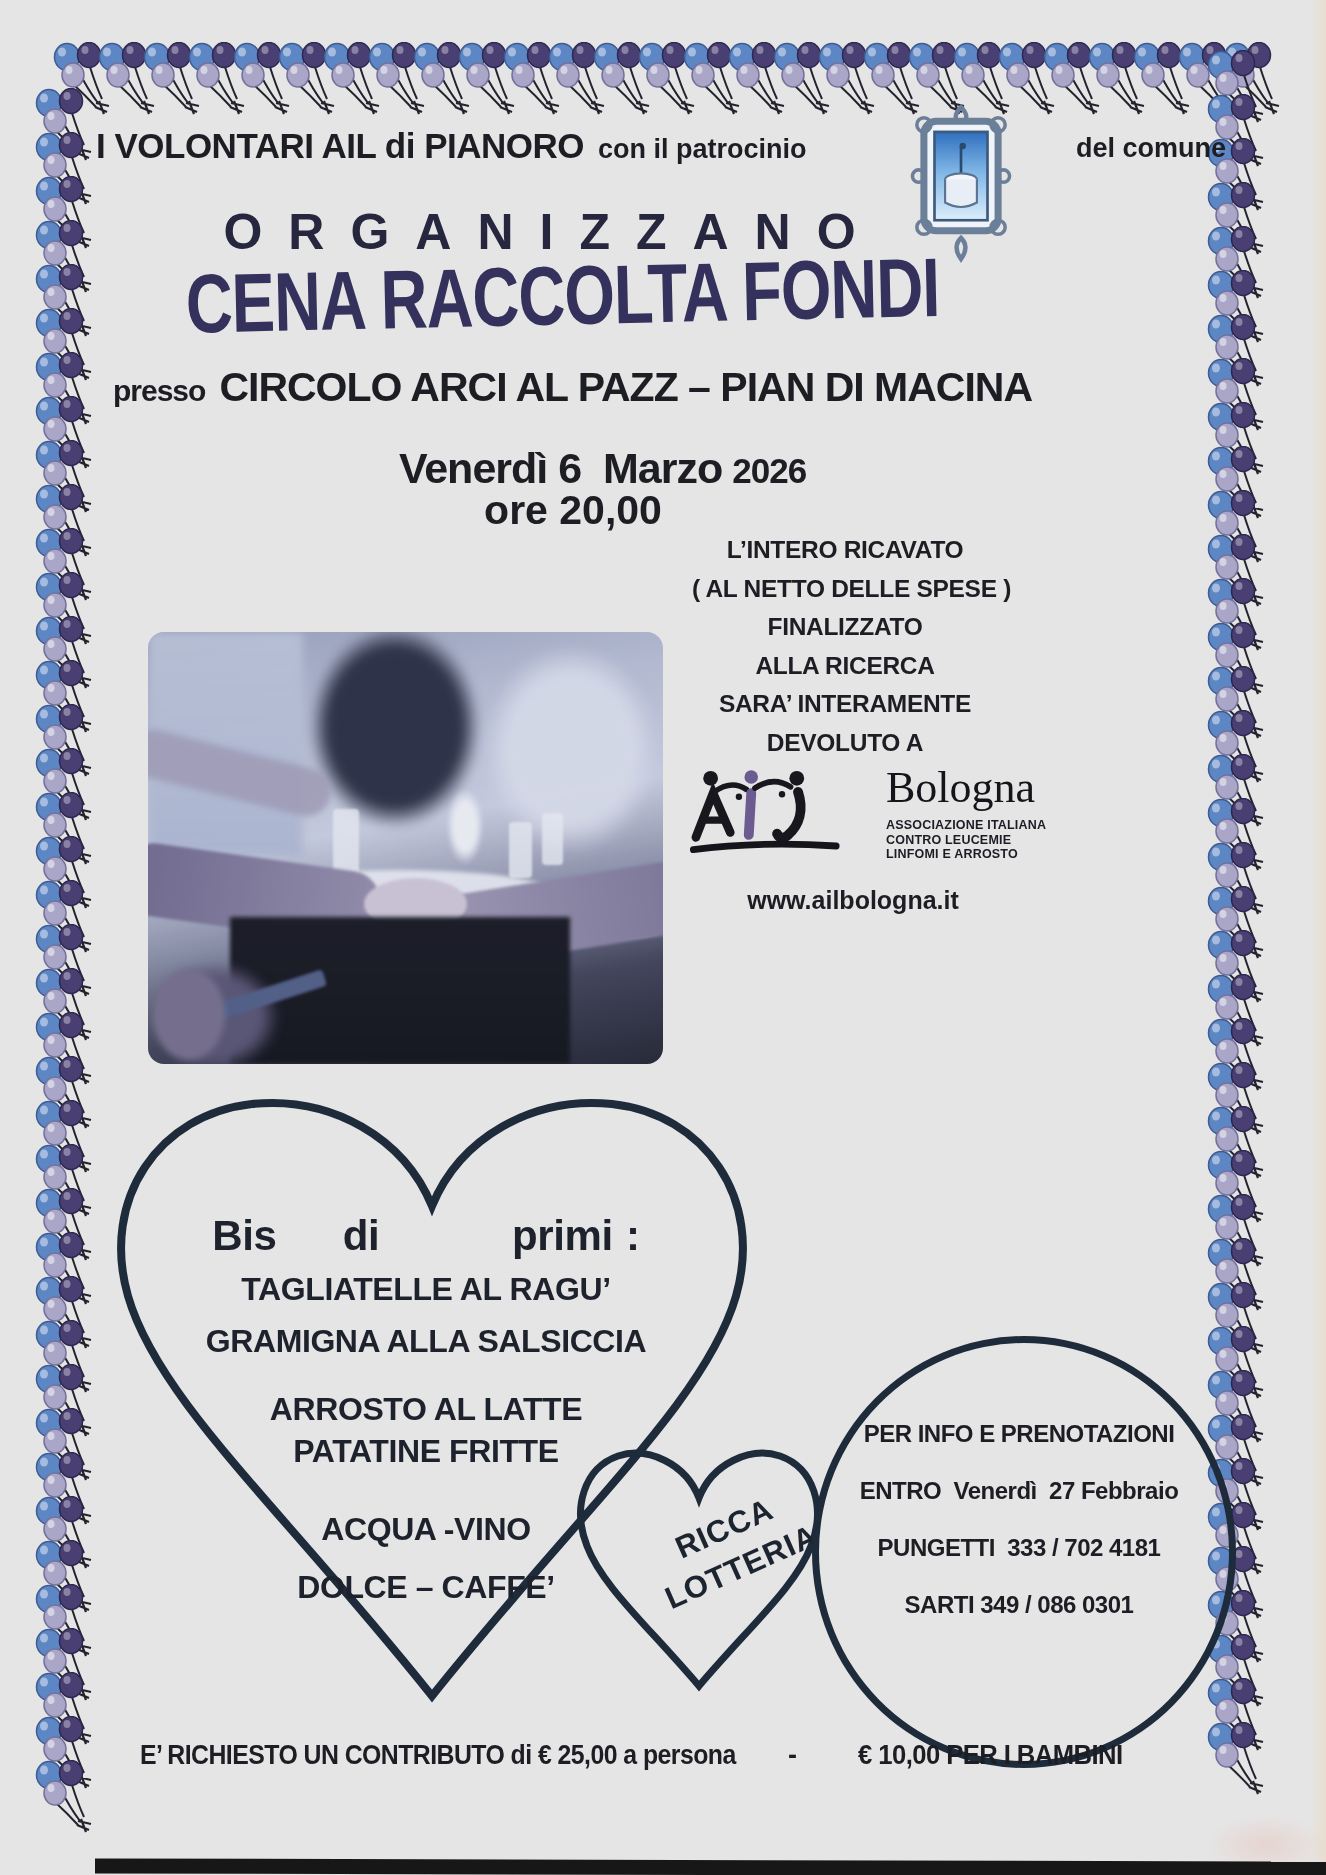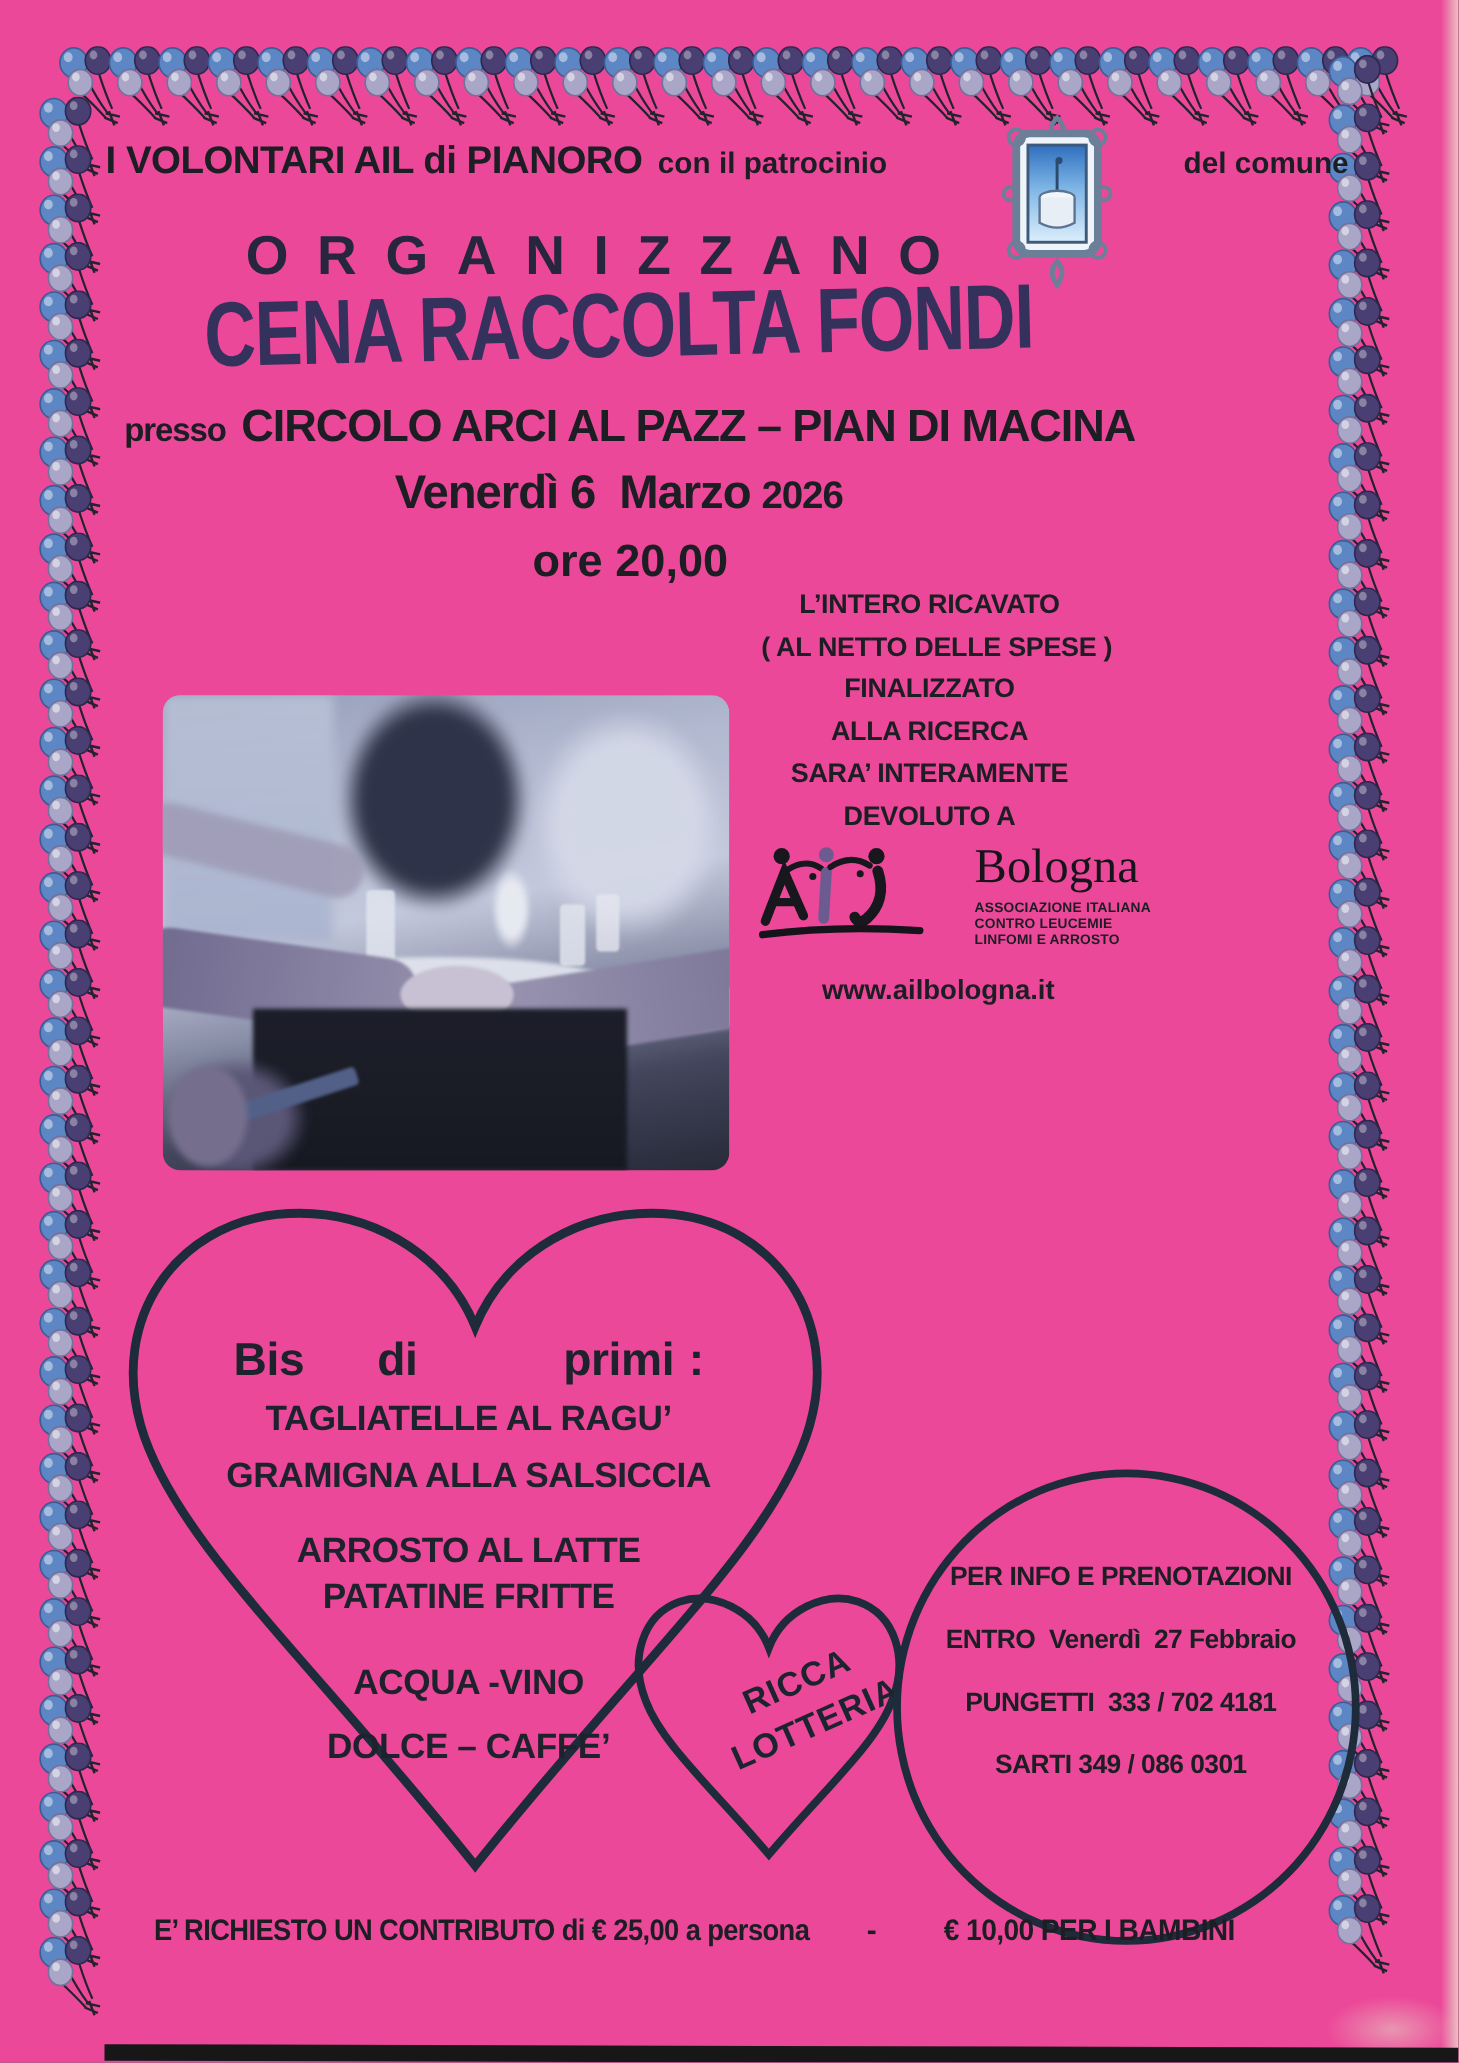--- a/index.html
+++ b/index.html
@@ -1,19 +1,19 @@
 <!DOCTYPE html>
 <html style="--ink: #1d1d24; --title: #34315c; --outline: #1e2b3b; --balloon-blue: #5d86c5; --balloon-purple: #4a3f72; --balloon-lavender: #a9a6c8; --ail-purple: #6b5b90;"><head>
 <meta charset="utf-8">
 <style>
   html,body{margin:0;padding:0;}
   body{background:#777;}
   .page{
     position:relative; width:1326px; height:1875px; margin:0 auto;
-    background:#ec4899; overflow:hidden;
+    background:#e5e5e5; overflow:hidden;
     font-family:"Liberation Sans", sans-serif;
     color:var(--ink,#1d1d24);
   }
   .abs{position:absolute;}
   .ctr{text-align:center;}
   .nw{white-space:nowrap;}
   .pre{white-space:pre;}
 
   
   .scan-right{right:0;top:0;width:16px;height:100%;background:linear-gradient(90deg,rgba(233,221,205,0),#e9dccb);opacity:.85;}
@@ -33,21 +33,21 @@
 
   .organize{left:0;top:203px;width:1105px;font-size:50px;font-weight:700;letter-spacing:26px;color:#26263e;}
   .main-title{
     left:0;top:258px;width:1125px;font-size:65px;font-weight:700;letter-spacing:-1px;
     color:var(--title,#34315c);
     transform:rotate(-1.3deg) scaleY(1.28);transform-origin:50% 50%;
   }
   .venue-line{left:0;top:364px;width:1145px;letter-spacing:-1px;}
   .venue-prefix{font-size:30px;font-weight:700;margin-right:14px;}
   .venue-name{font-size:41px;font-weight:700;}
-  .date-line{left:0;top:424px;width:1125px;letter-spacing:-1px;}
+  .date-line{left:0;top:444px;width:1125px;letter-spacing:-1px;padding-left:40px;}
   .date-main{font-size:43px;font-weight:700;}
   .date-year{font-size:35px;font-weight:700;margin-left:10px;}
   .time-line{left:13px;top:487px;width:1120px;font-size:41px;font-weight:700;}
 
   
   .photo{left:148px;top:632px;width:515px;height:432px;border-radius:16px;overflow:hidden;
     filter:blur(.6px) saturate(.92);}
   .photo>div{position:absolute;}
   .ph-base{inset:0;background:linear-gradient(170deg,#9aa2bf 0%,#b8c0d8 22%,#cdd3e6 45%,#8e93ad 62%,#3f4158 80%,#20222e 100%);}
   .ph-window{left:0;top:0;width:30%;height:52%;background:linear-gradient(#c3cde2,#aeb9d6);filter:blur(5px);opacity:.85;}

